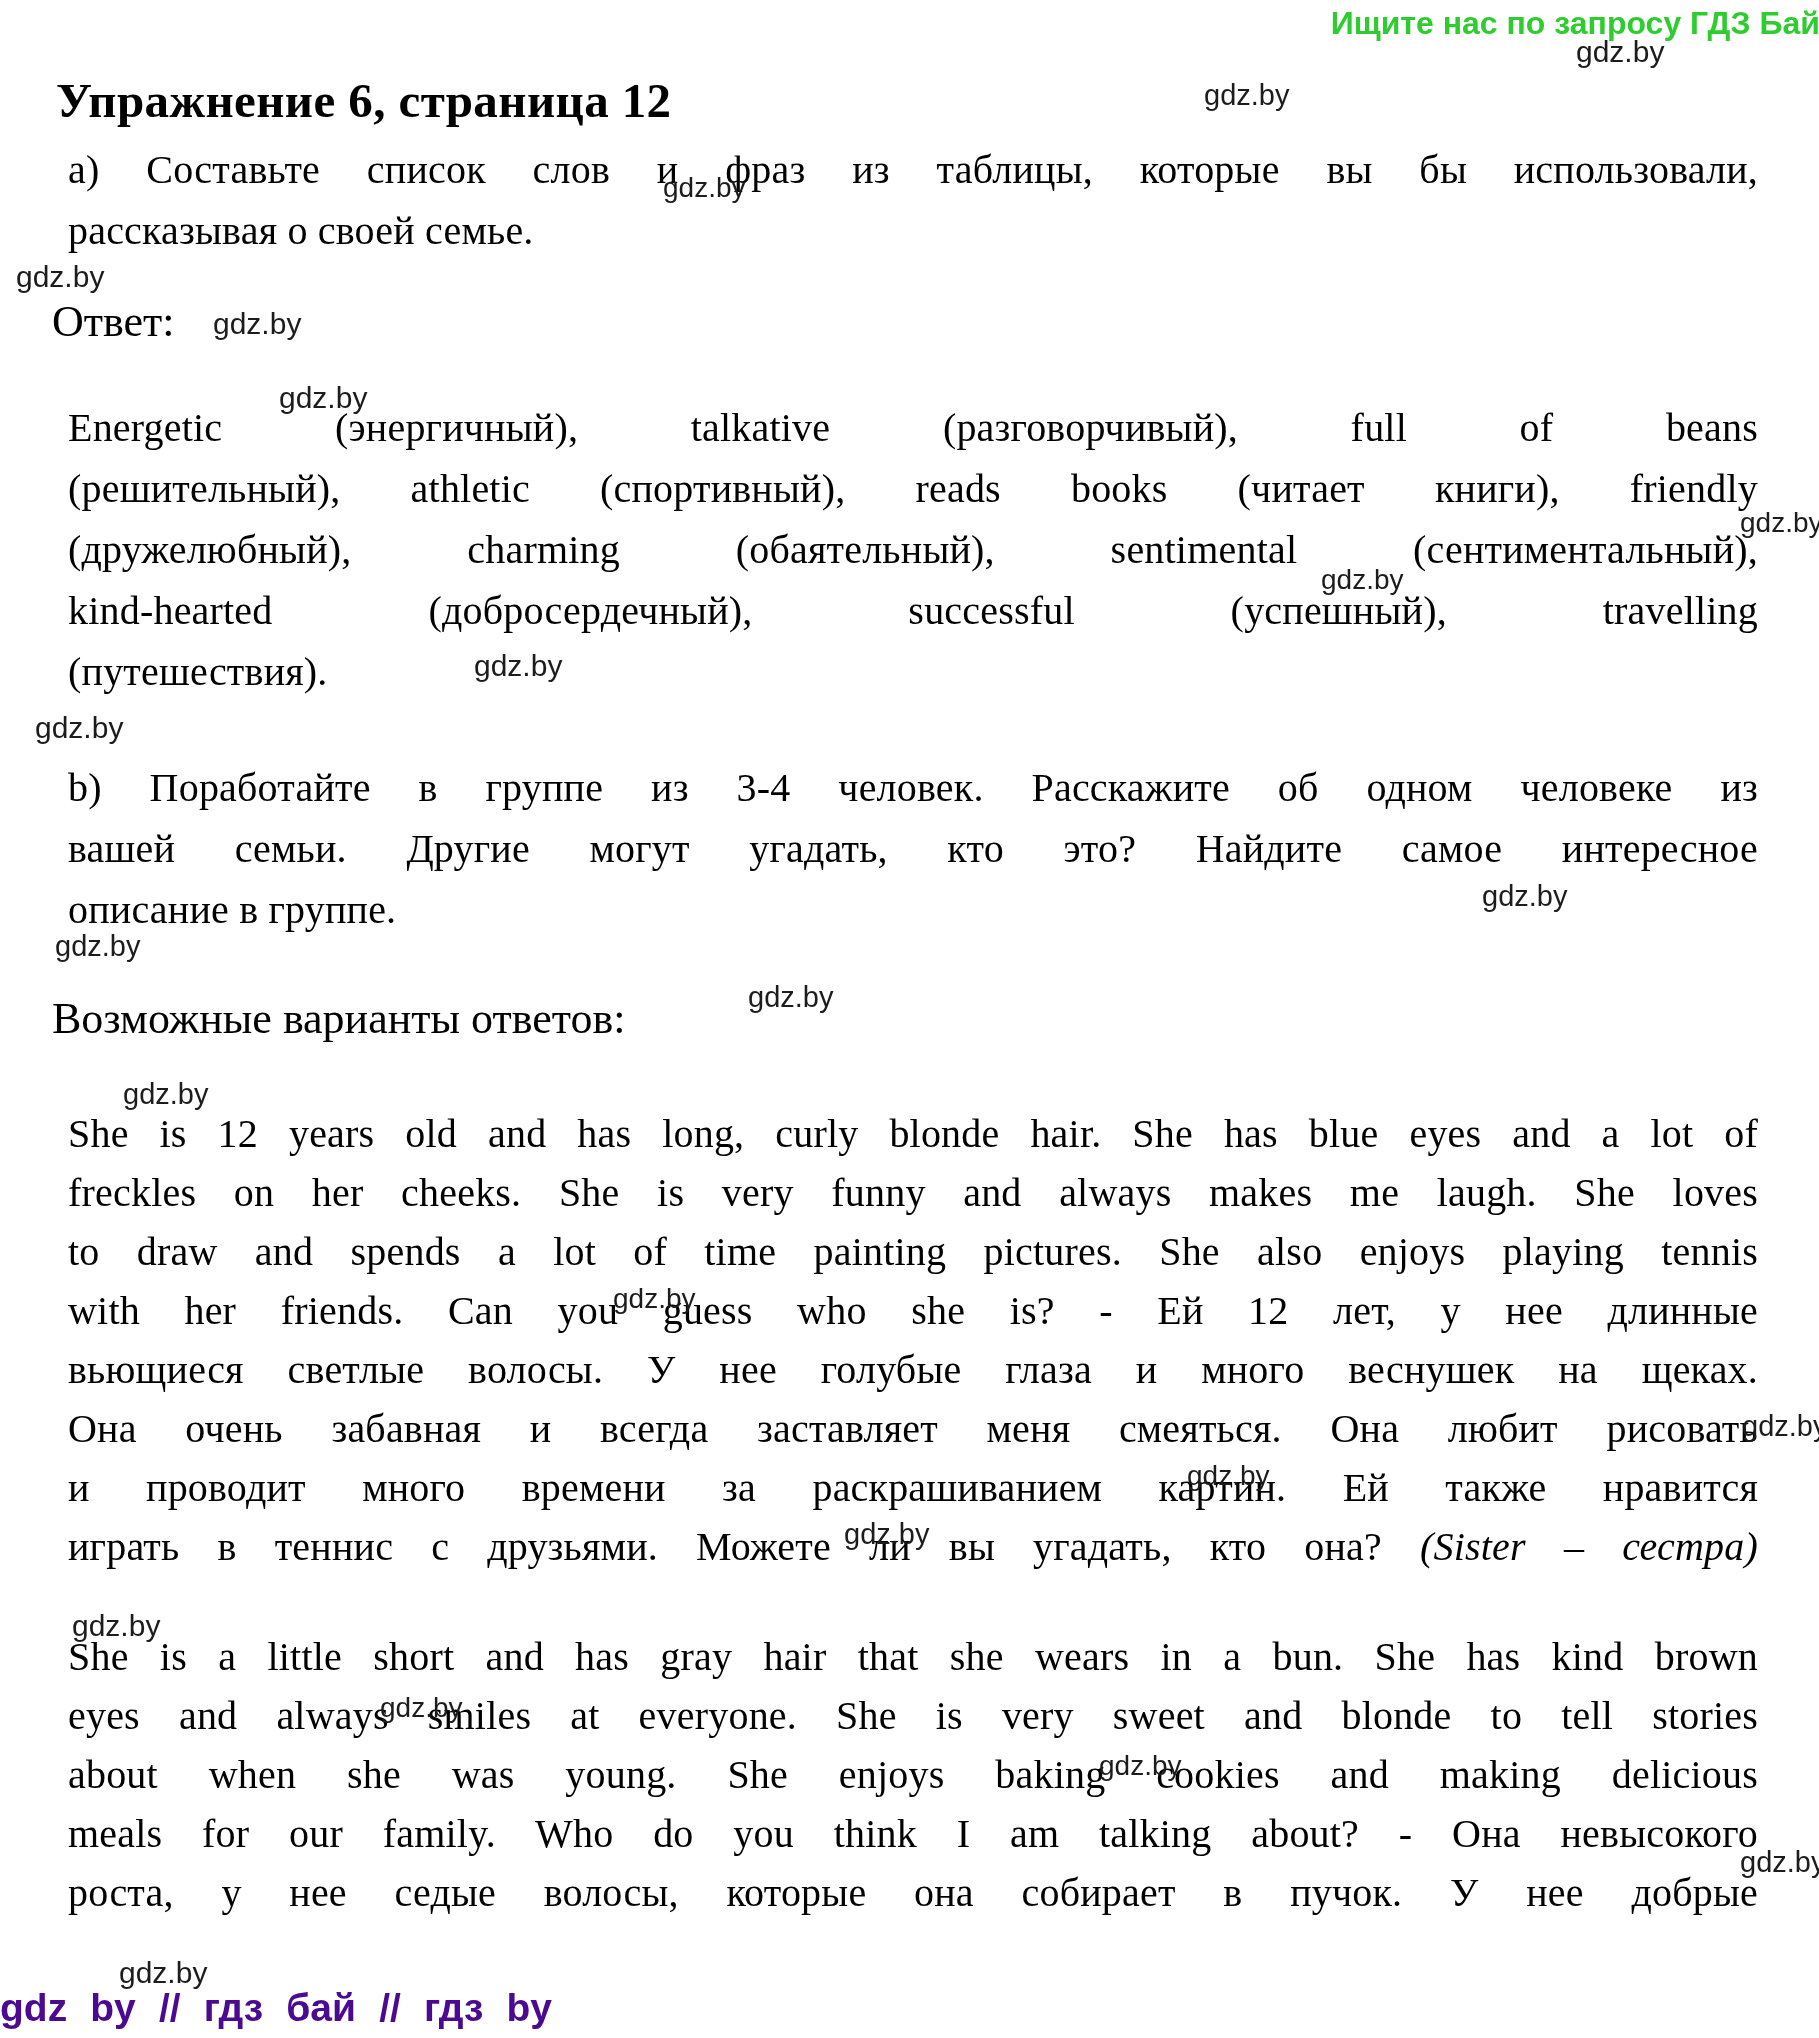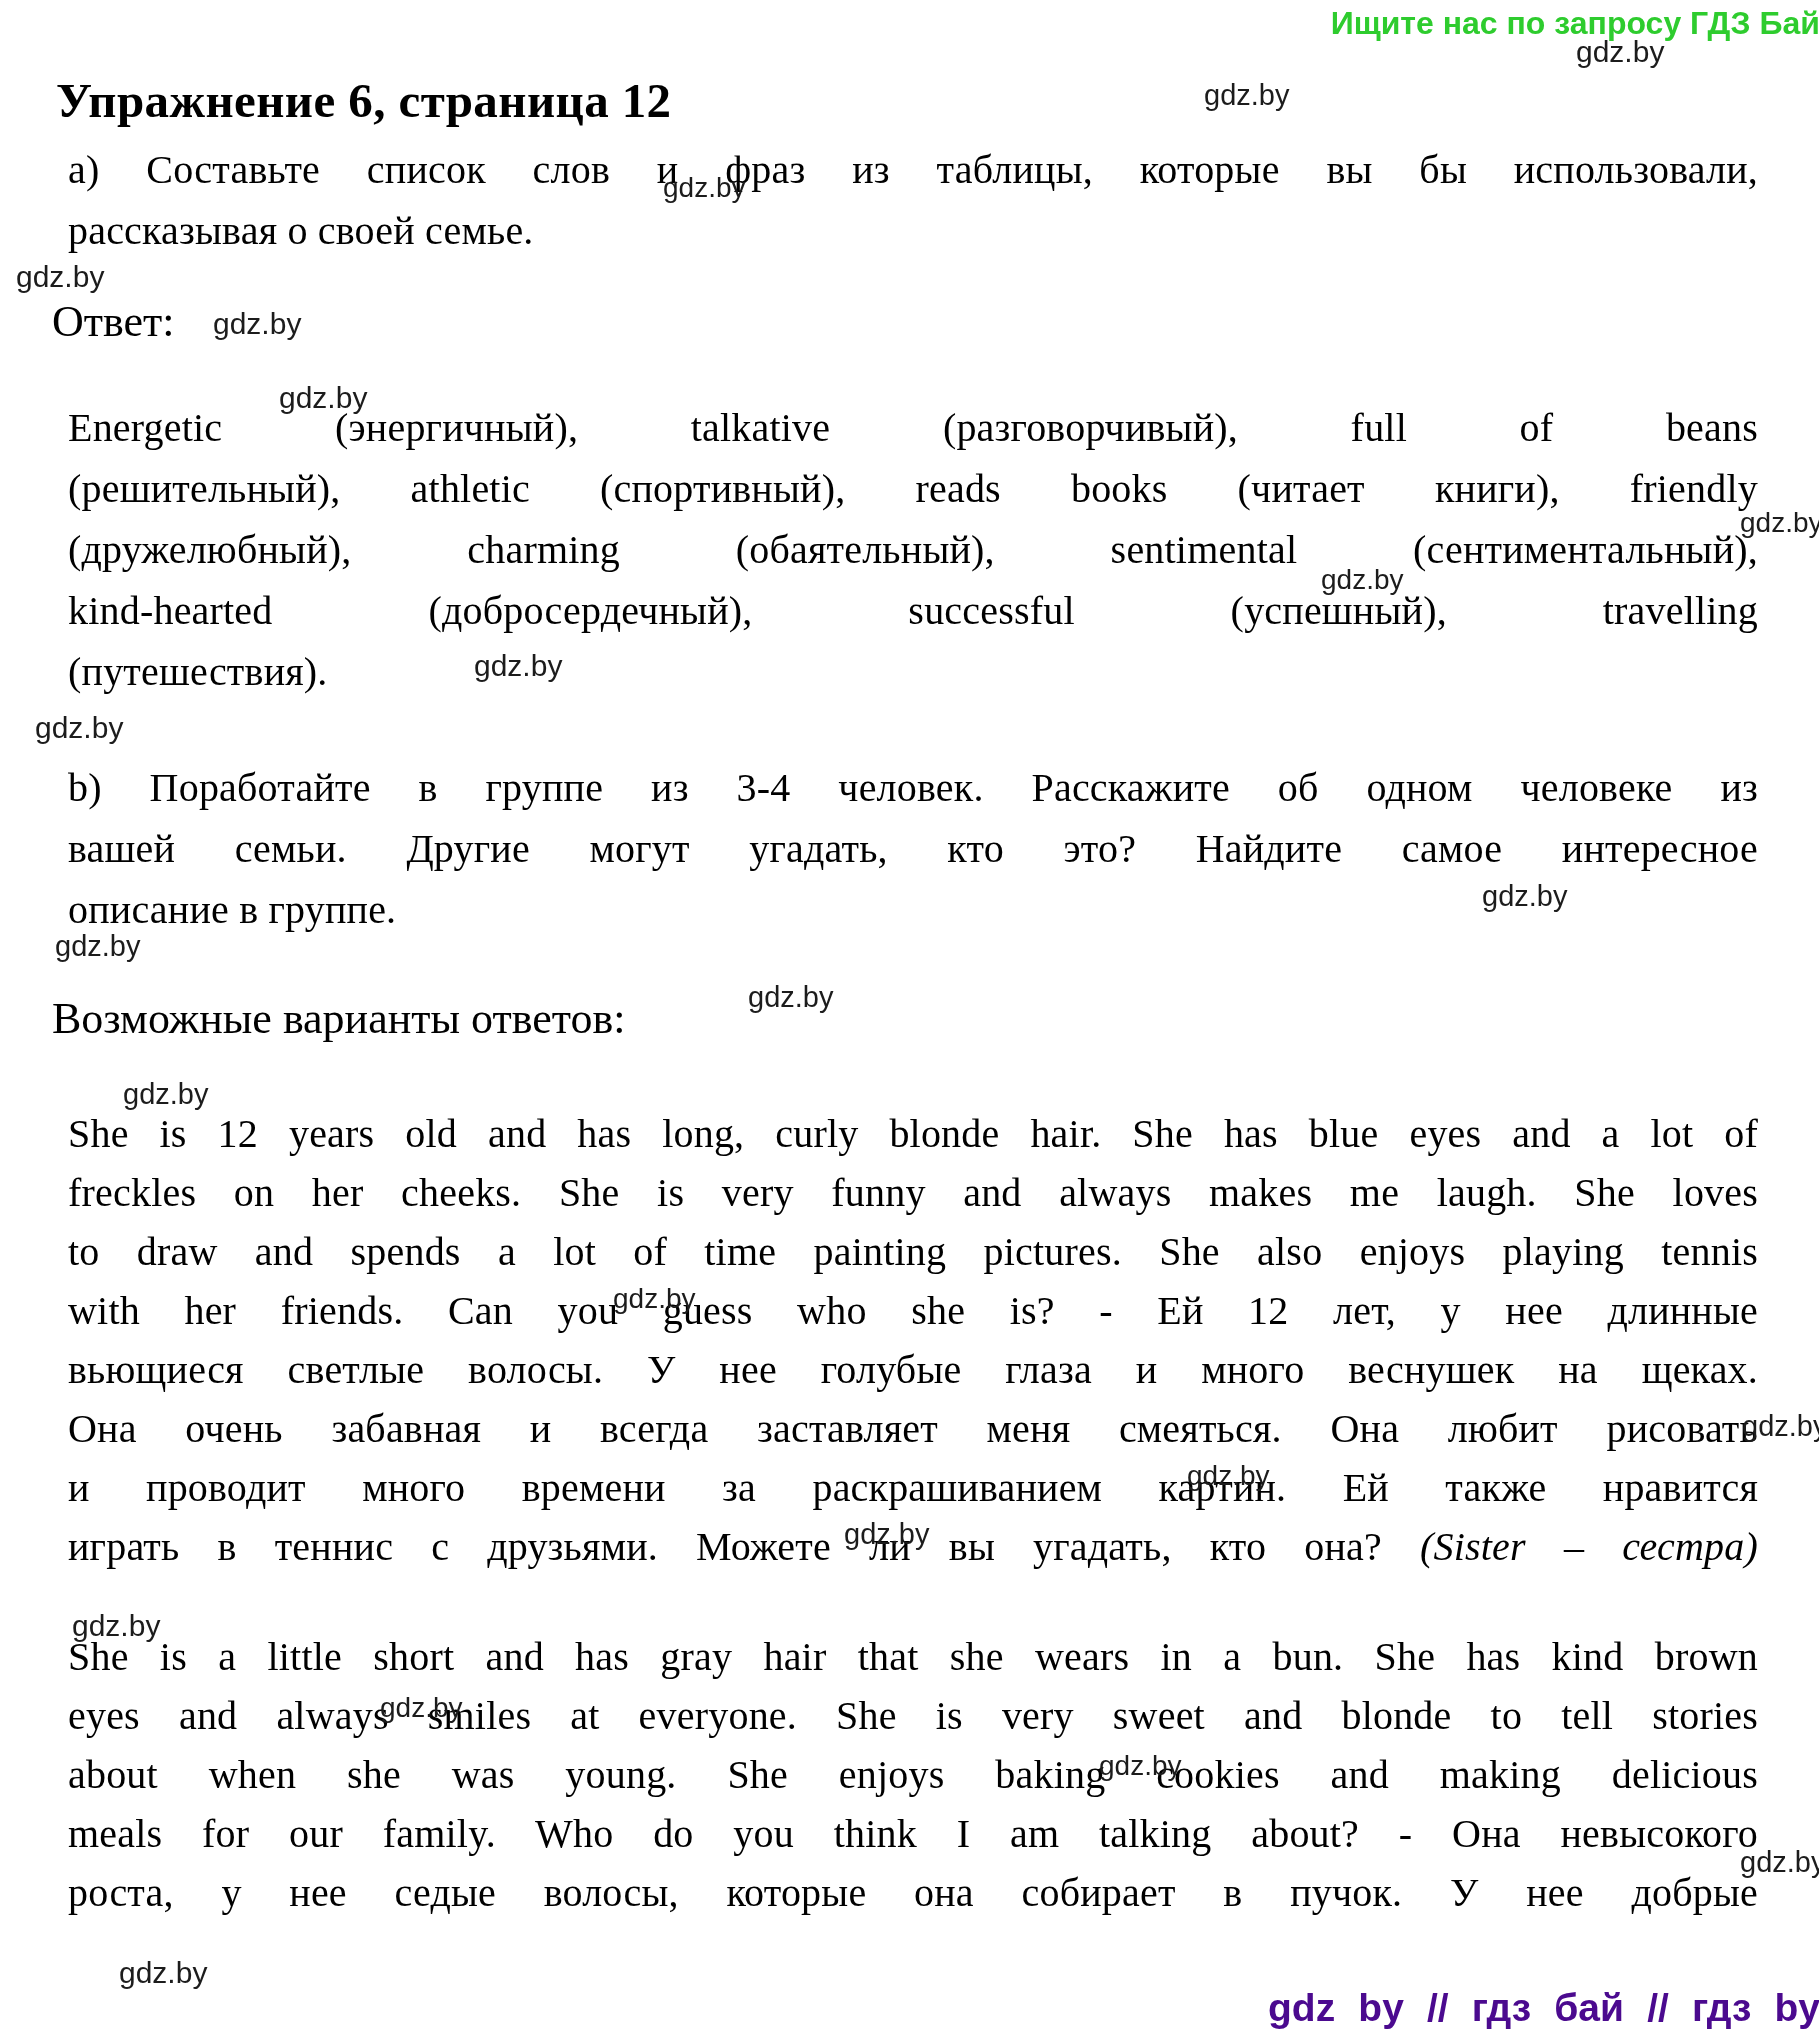--- a/index.html
+++ b/index.html
@@ -50,21 +50,21 @@
   .wm-layer span {
     position: absolute;
     font-family: "Liberation Sans", sans-serif;
     color: var(--wm-gray, #1c1c1c);
     line-height: 1;
     white-space: nowrap;
   }
 
   .page-footer {
     top: 1986px; left: 0; width: 100%;
-    text-align: right;
+    text-align: left;
     font-family: "Liberation Sans", sans-serif;
     font-size: 39px; font-weight: bold;
     word-spacing: 12.3px;
     color: var(--footer-purple, #4b0a8f);
   }
 </style>
 </head>
 <body style="--promo-green: #2ecc2e; --footer-purple: #4b0a8f; --wm-gray: #1c1c1c;">
 
 <div class="abs promo">Ищите нас по запросу ГДЗ Бай</div>

